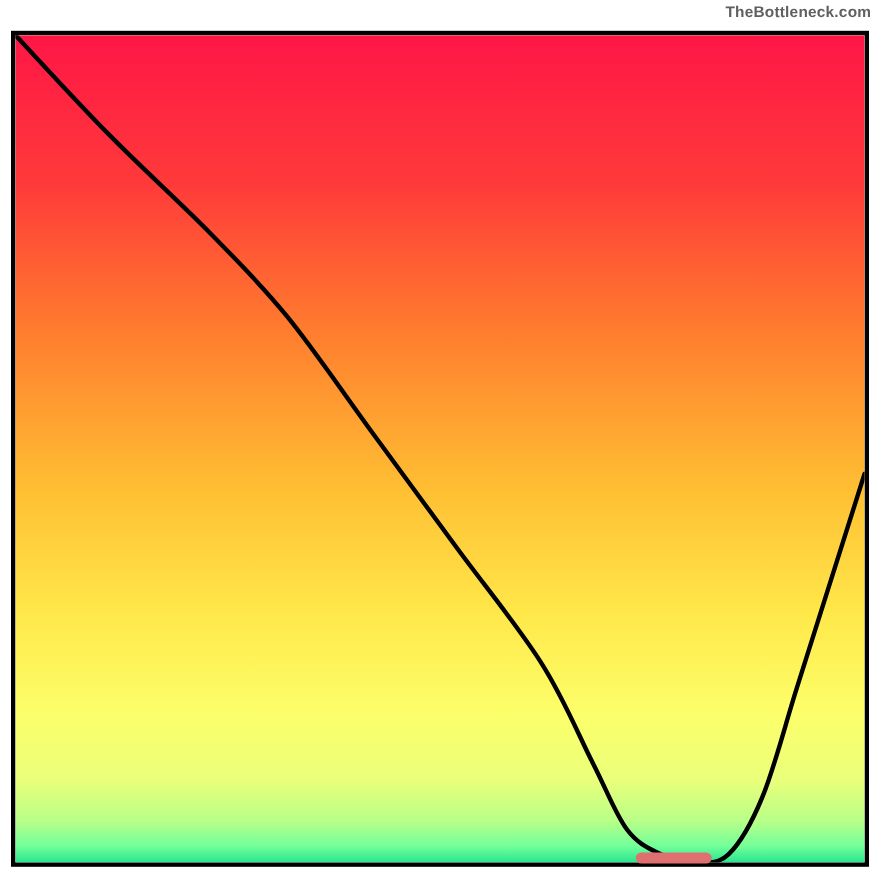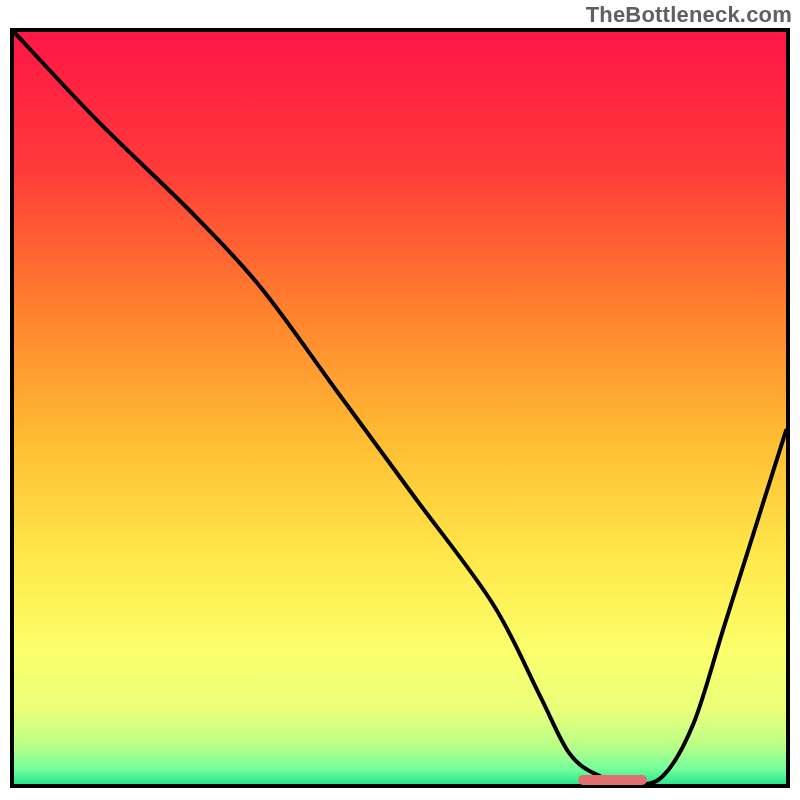--- a/index.html
+++ b/index.html
@@ -13,21 +13,21 @@
   .root {
     position: relative;
     width: 800px;
     height: 800px;
   }
   .watermark {
     position: absolute;
     top: 2px;
     right: 8px;
     font-family: Arial, Helvetica, sans-serif;
-    font-size: 22px;
+    font-size: 14px;
     font-weight: 600;
     color: #606060;
     letter-spacing: 0.2px;
     text-align: center;
   }
   .plot-frame {
     position: absolute;
     left: 10px;
     top: 28px;
     width: 780px;

